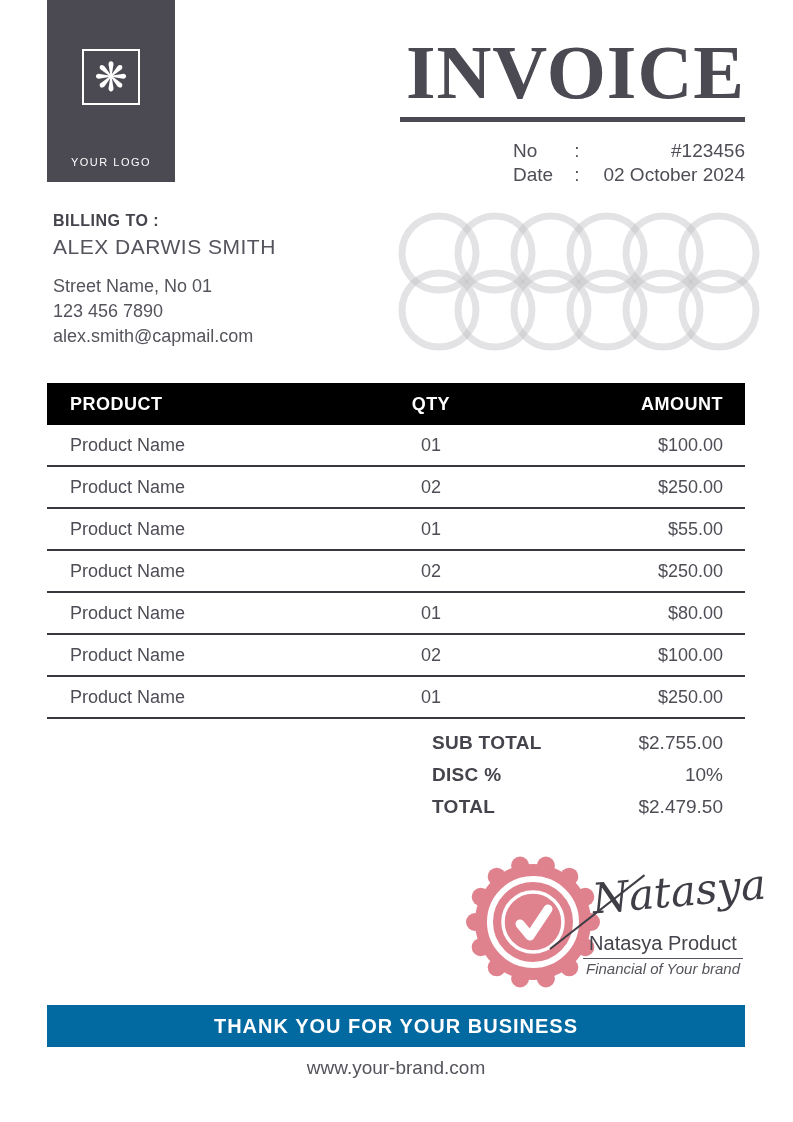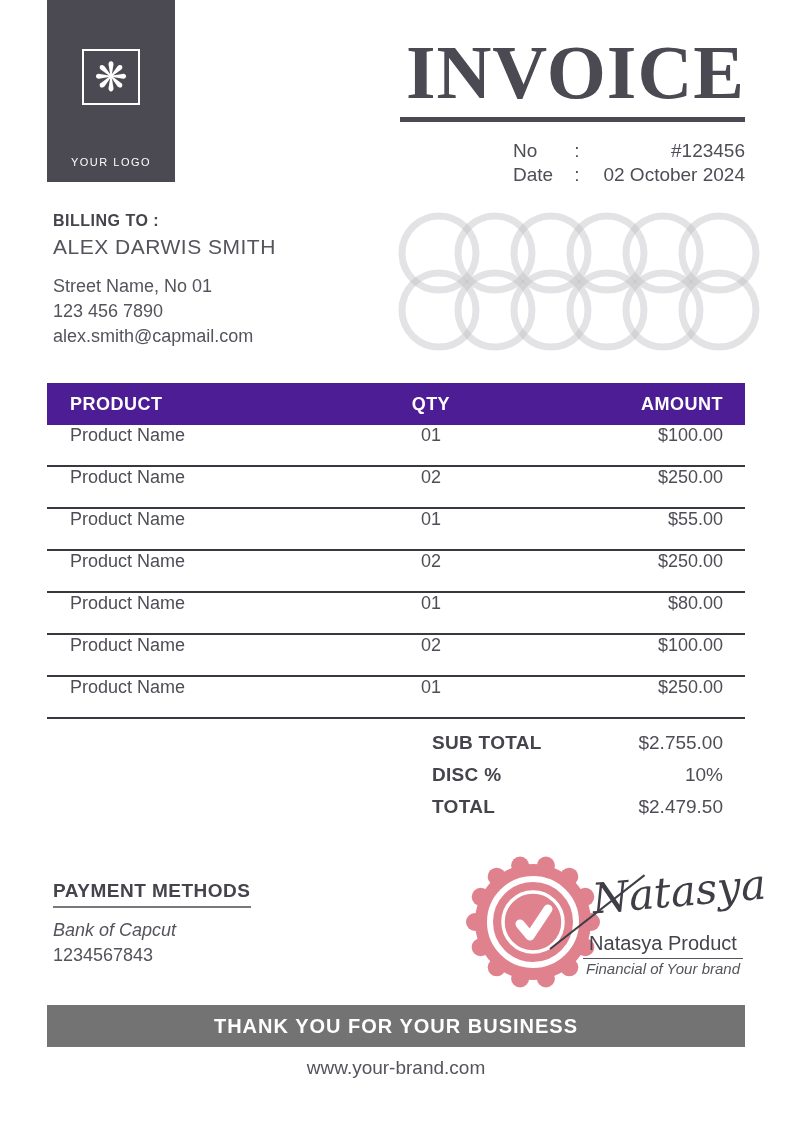--- a/index.html
+++ b/index.html
@@ -124,31 +124,32 @@
   
   .items {
     position: absolute;
     left: 47px; top: 383px;
     width: 698px;
   }
   .items-header {
     display: flex;
     align-items: center;
     height: 42px;
-    background: #4c1d95;
+    background: #000000;
     color: #ffffff;
     font-weight: 700;
     font-size: 18px;
     letter-spacing: .5px;
   }
   .col-product { width: 45%; padding-left: 23px; text-align: left; }
   .col-qty     { width: 20%; text-align: center; }
   .col-amount  { width: 35%; padding-right: 22px; text-align: right; }
   .items-row {
     display: flex;
+    align-items: center;
     height: 42px;
     border-bottom: 2px solid #3a383f;
     font-size: 18px;
     color: #4f4d55;
   }
 
   
   .totals {
     position: absolute;
     left: 420px; top: 727px;
@@ -237,21 +238,21 @@
     color: #55535b;
     text-align: center;
     white-space: nowrap;
   }
 
   
   .footer-bar {
     position: absolute;
     left: 47px; top: 1005px;
     width: 698px; height: 42px;
-    background: #737373;
+    background: #0369a1;
     color: #ffffff;
     display: flex;
     align-items: center;
     justify-content: center;
     font-size: 20px;
     font-weight: 700;
     letter-spacing: 1px;
   }
   .footer-site {
     position: absolute;
@@ -369,25 +370,20 @@
     <div class="totals-row">
       <span class="totals-label">DISC %</span>
       <span class="totals-value">10%</span>
     </div>
     <div class="totals-row">
       <span class="totals-label">TOTAL</span>
       <span class="totals-value">$2.479.50</span>
     </div>
   </div>
 
-  <div class="payment">
-    <div class="payment-heading">PAYMENT METHODS</div>
-    <div class="payment-bank">Bank of Capcut</div>
-    <div class="payment-account">1234567843</div>
-  </div>
 
   <svg class="stamp" viewBox="-67 -67 134 134">
     <g fill="#e0818e">
       <circle cx="0" cy="0" r="58"></circle>
       <g>
         <circle cx="58" cy="0" r="9"></circle>
         <circle cx="52.3" cy="25.2" r="9"></circle>
         <circle cx="36.3" cy="45.3" r="9"></circle>
         <circle cx="12.9" cy="56.5" r="9"></circle>
         <circle cx="-12.9" cy="56.5" r="9"></circle>

